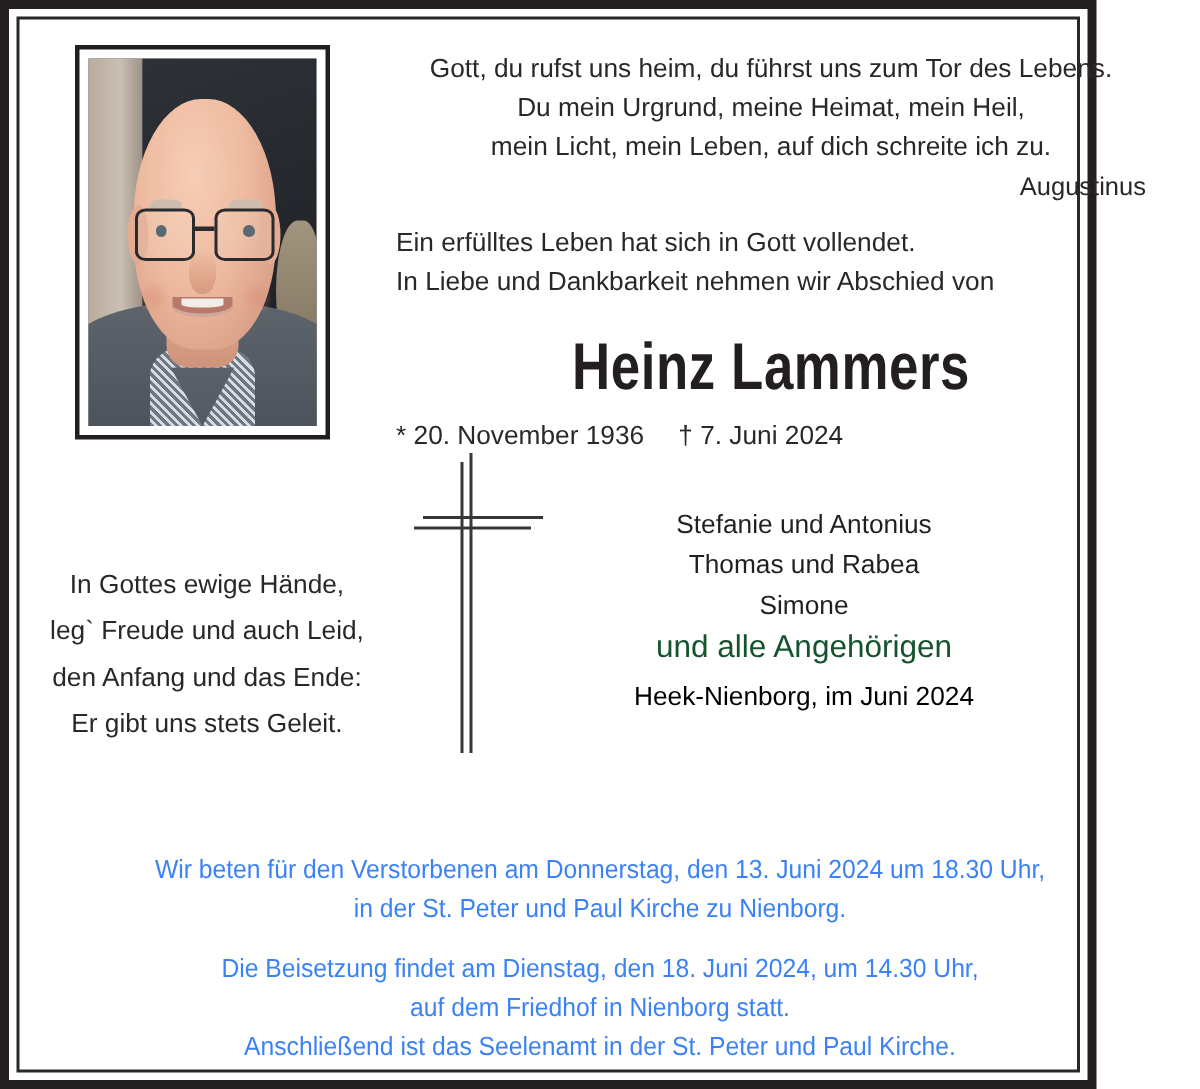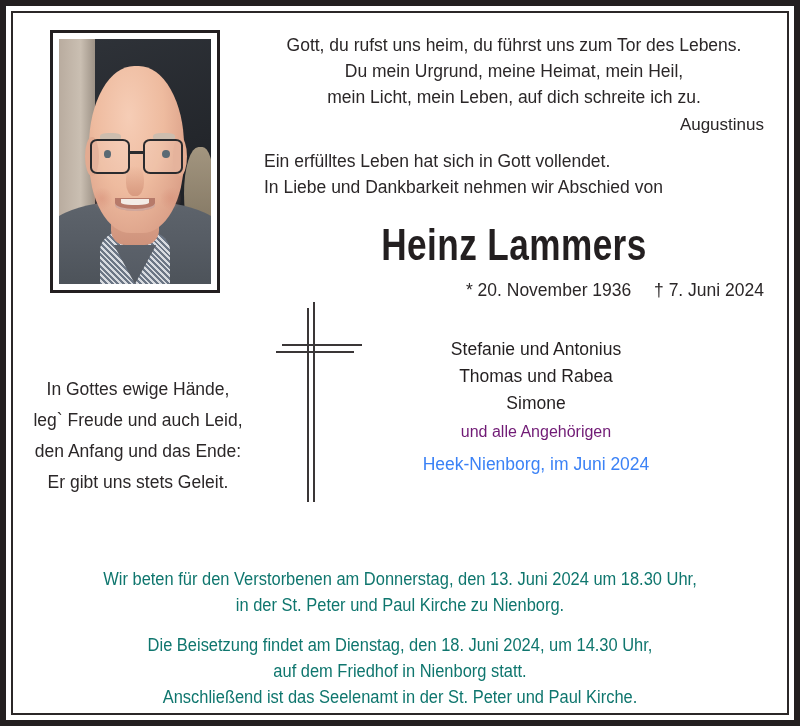--- a/index.html
+++ b/index.html
@@ -11,21 +11,21 @@
     width: 800px;
     height: 726px;
     font-family: "Liberation Sans", sans-serif;
     color: #231f20;
     overflow: hidden;
   }
 
   
   .notice {
     position: relative;
-    width: 800px;
+    width: 731px;
     height: 726px;
     box-sizing: border-box;
     background: #ffffff;
     border: 6px solid #231f20;
   }
   .inner-rule {
     position: absolute;
     left: 5px;
     top: 5px;
     right: 5px;
@@ -203,21 +203,21 @@
     transform: scaleX(0.80);
     transform-origin: 50% 50%;
     color: #231f20;
     white-space: nowrap;
   }
   .dates {
     position: absolute;
     left: 258px;
     top: 272px;
     width: 500px;
-    text-align: right;
+    text-align: left;
     font-size: 17.5px;
     line-height: 24px;
     color: #2b2728;
   }
   .dates .gap { display: inline-block; width: 13px; }
 
   
   .cross {
     position: absolute;
     left: 262px;
@@ -261,37 +261,37 @@
     width: 400px;
     text-align: center;
   }
   .family .nm {
     font-size: 17.5px;
     line-height: 27px;
     font-weight: normal;
     color: #231f20;
   }
   .family .rel {
-    font-size: 16px;
+    font-size: 21px;
     line-height: 30px;
-    color: #701a75;
+    color: #14532d;
   }
   .family .place {
     font-size: 17.5px;
     line-height: 34px;
-    color: #3b82f6;
+    color: #000000;
   }
 
   .services {
     position: absolute;
     left: 20px;
     top: 560px;
     width: 748px;
     text-align: center;
-    color: #0f766e;
+    color: #3b82f6;
   }
   .services .blk {
     font-size: 17.5px;
     line-height: 26px;
     transform: scaleX(0.94);
     transform-origin: 50% 50%;
   }
   .services .blk + .blk { margin-top: 14px; }
 </style>
 </head>

